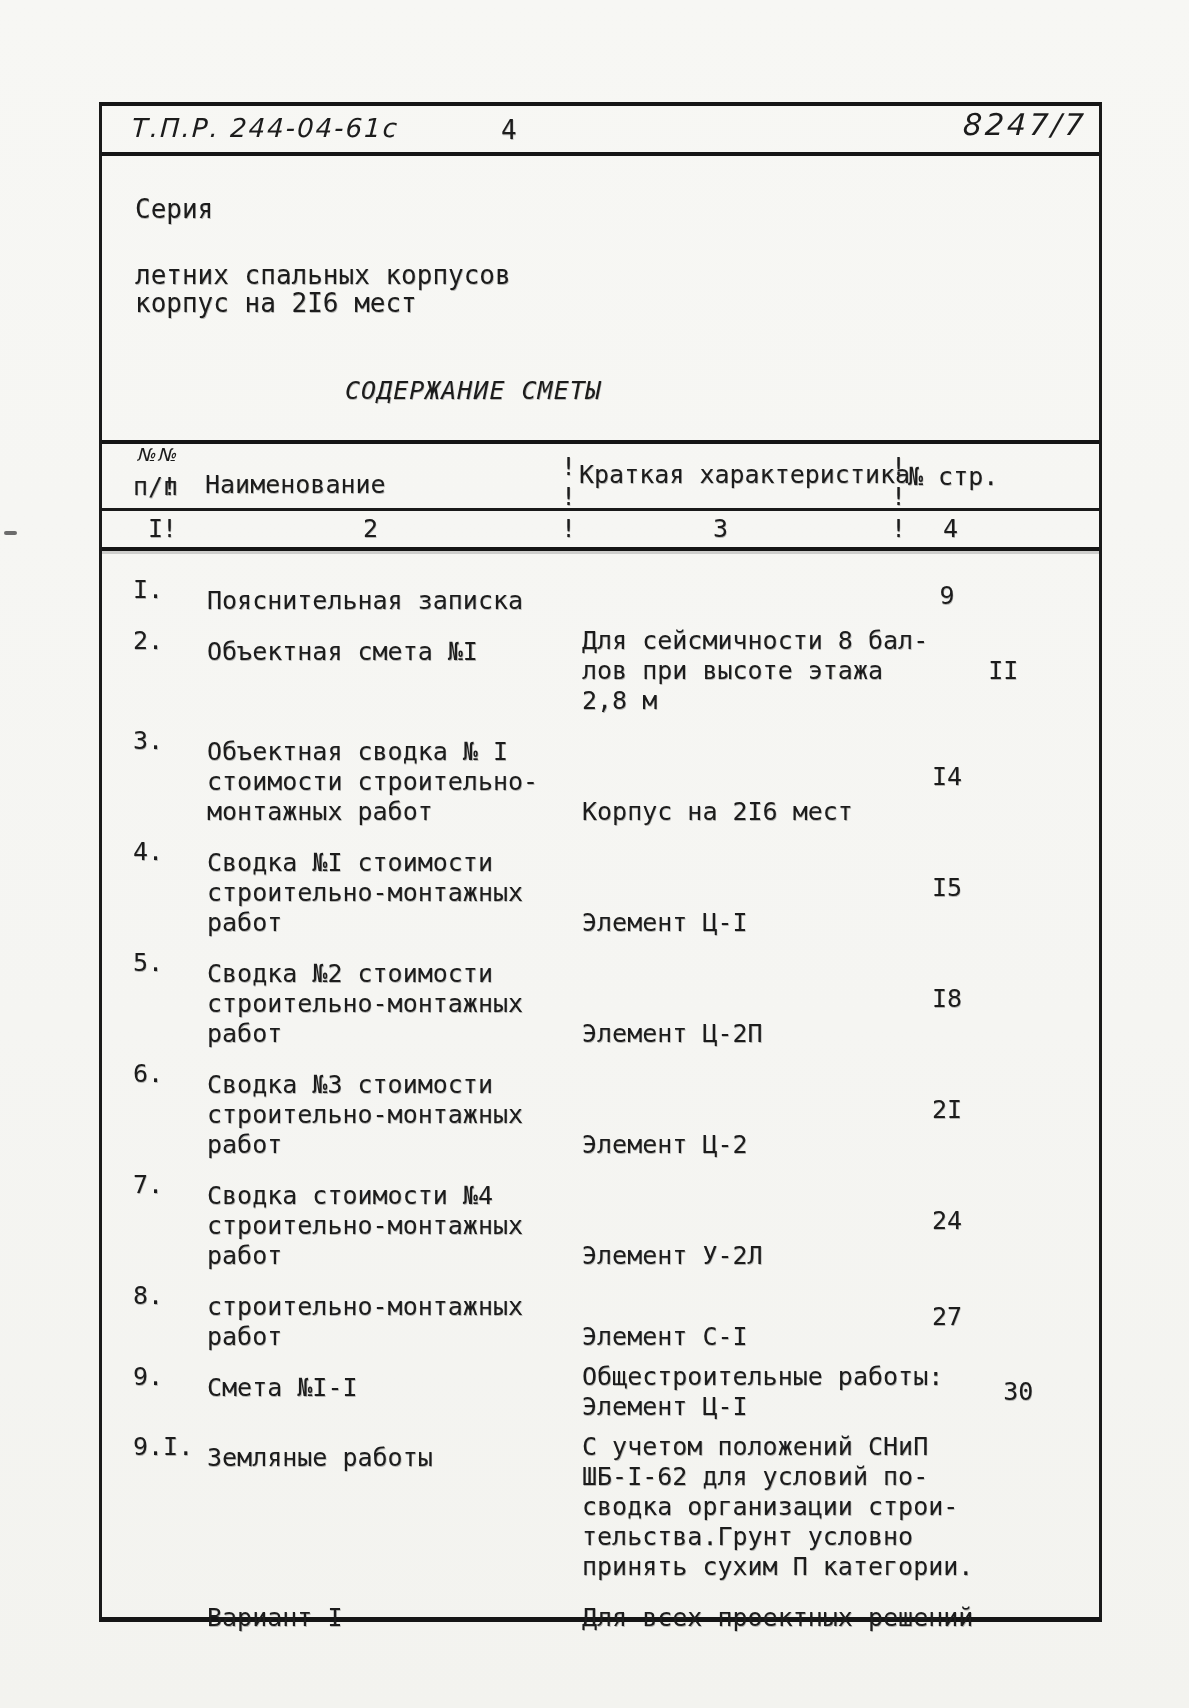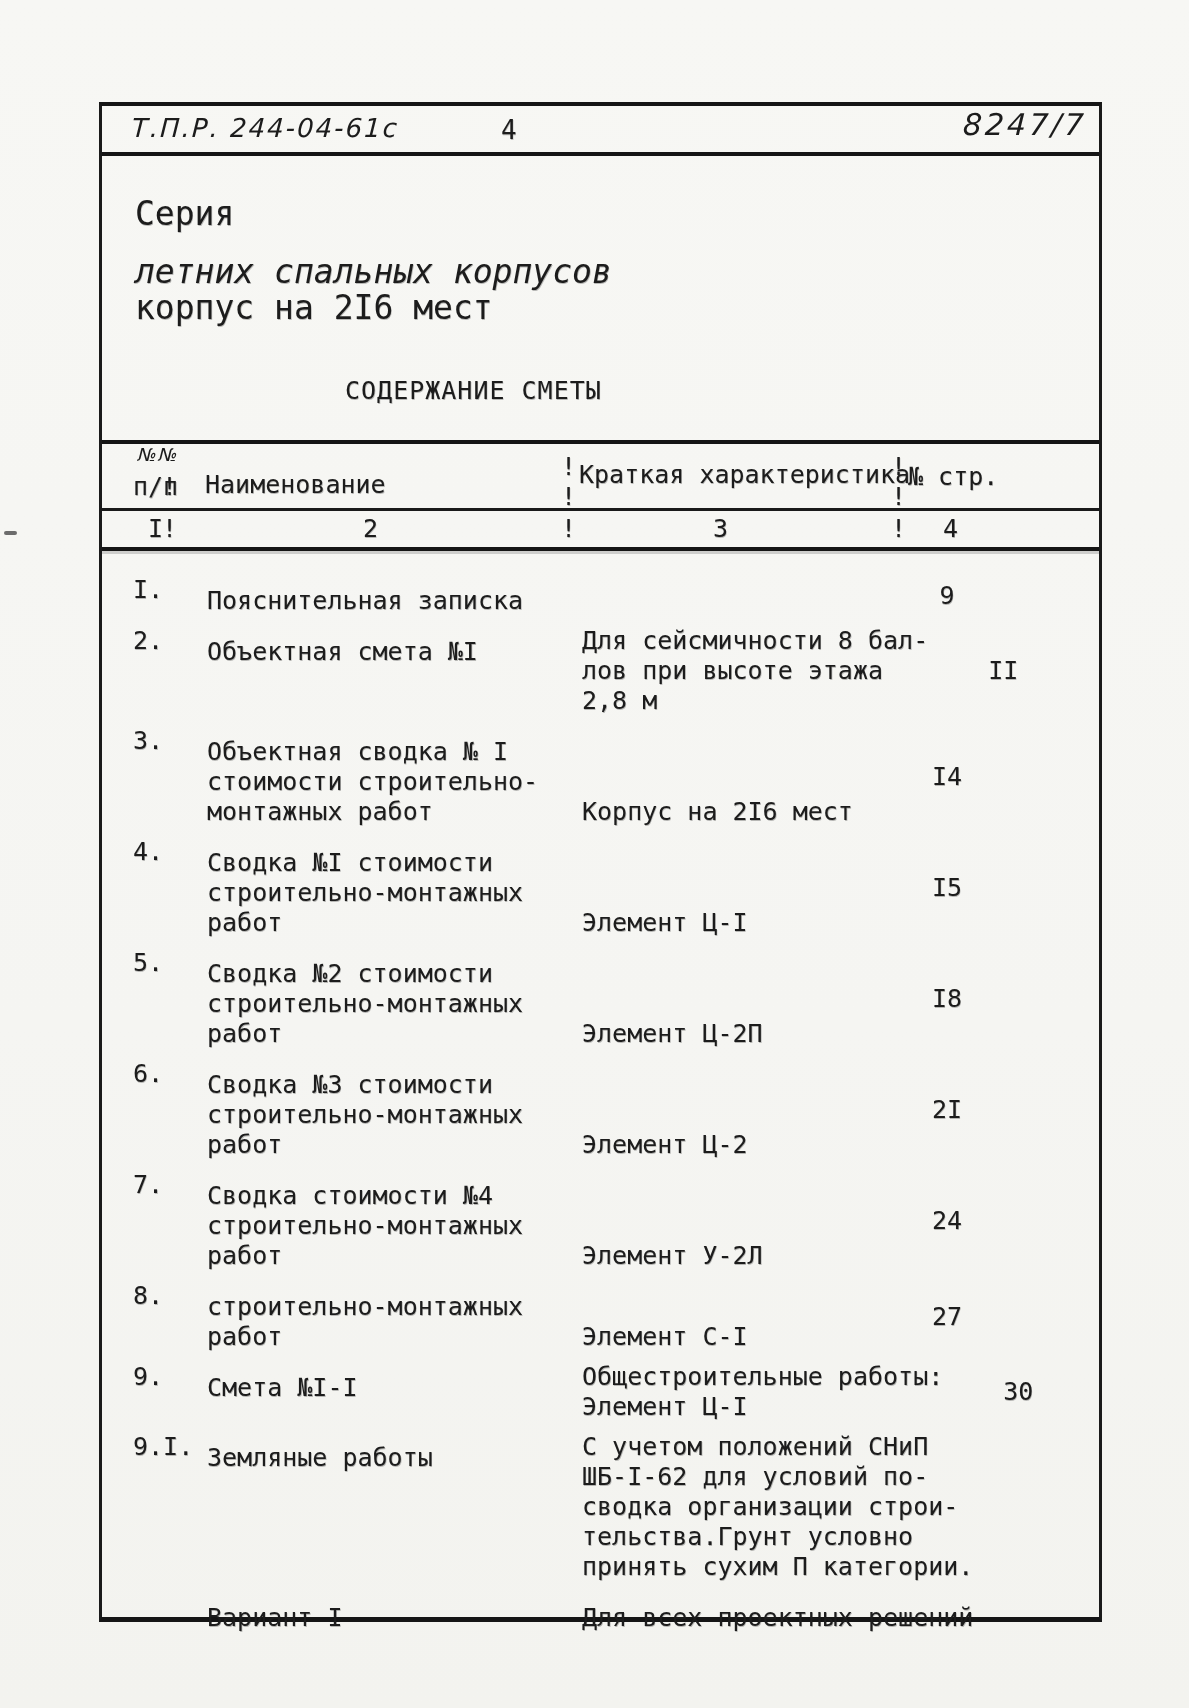--- a/index.html
+++ b/index.html
@@ -33,26 +33,26 @@
     box-sizing:border-box;
   }
   .topstrip {
     position:absolute; left:0; top:0; right:0; height:46px;
     border-bottom:4px solid #151515;
   }
   .doc-code { position:absolute; left:30px; top:7px; font-size:26px; }
   .sheet-num { position:absolute; left:399px; top:9px; font-size:26px; }
   .stamp-num { position:absolute; right:12px; top:1px; font-size:30px; letter-spacing:3px; }
 
-  .intro-line { position:absolute; left:33px; font-size:33px; white-space:nowrap; }
+  .intro-line { position:absolute; left:33px; font-size:26px; white-space:nowrap; }
   .intro-series { top:88px; }
-  .intro-l1 { top:146px;font-style:italic; }
+  .intro-l1 { top:154px; }
   .intro-l2 { top:182px; }
 
-  .doc-title { position:absolute; left:243px; top:270px; font-size:25px; letter-spacing:1px; white-space:nowrap; }
+  .doc-title { position:absolute; left:243px; top:270px; font-size:25px; letter-spacing:1px; white-space:nowrap;font-style:italic; }
 
   .toc-table { position:absolute; left:0; right:0; top:334px; font-size:25px; }
   .thead {
     position:relative; height:64px;
     border-top:4px solid #151515;
     border-bottom:3px solid #1a1a1a;
   }
   .thead span, .colnums span { position:absolute; white-space:nowrap; }
   .hdr-nn   { left:36px; top:0px; font-size:18px; }
   .hdr-pp   { left:31px; top:28px; }

